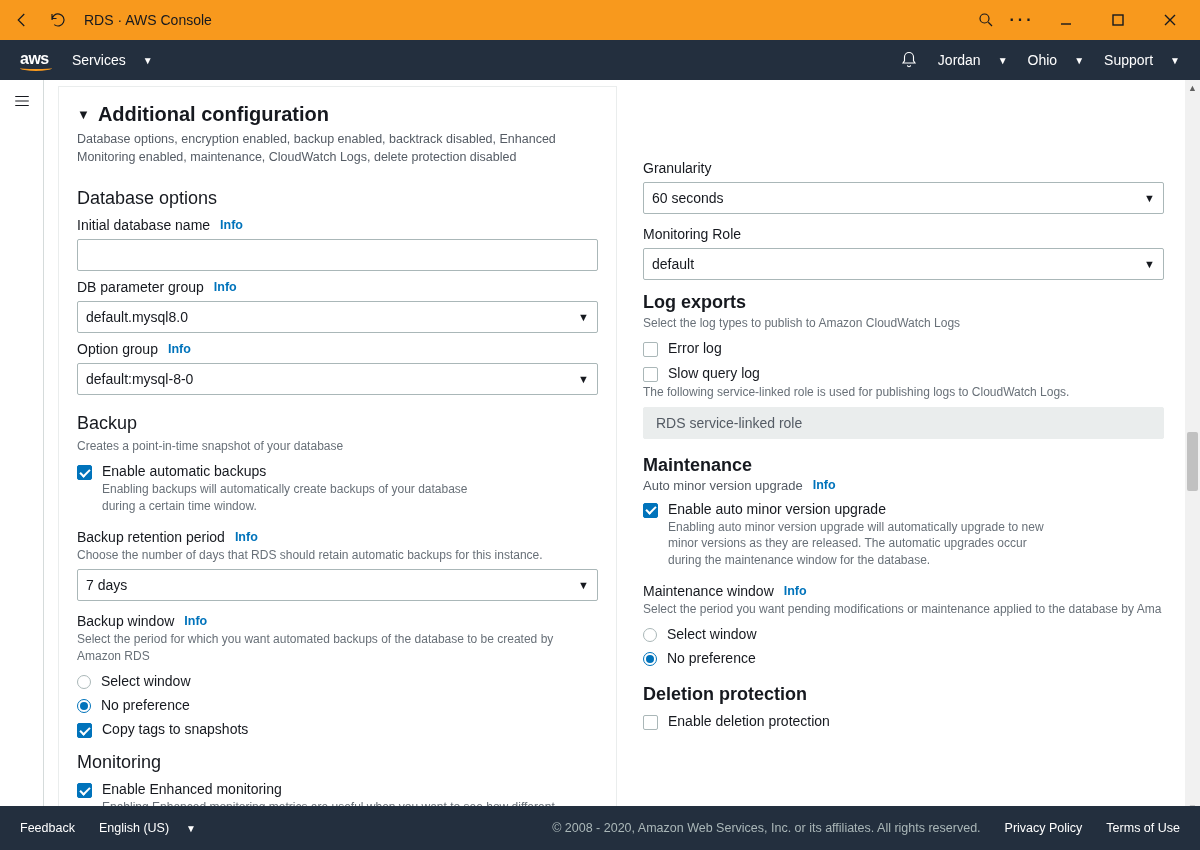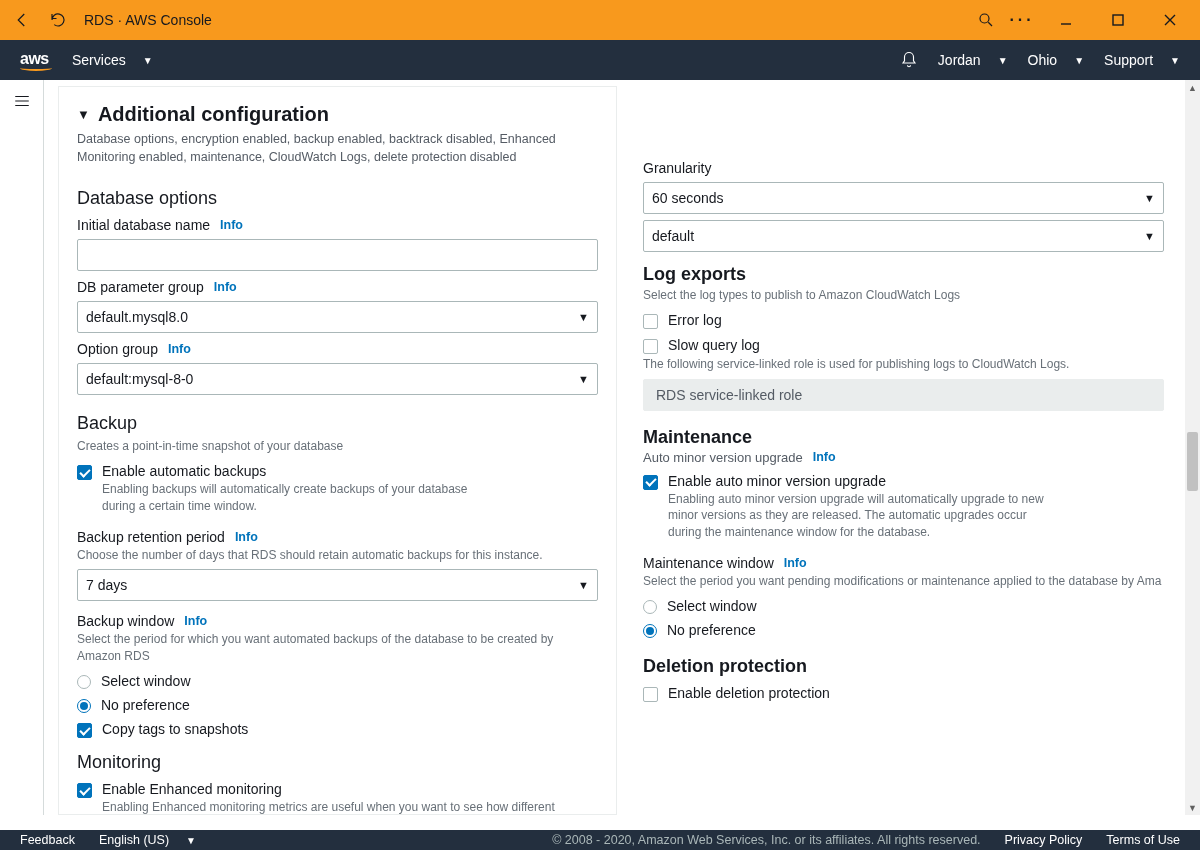--- a/index.html
+++ b/index.html
@@ -48,21 +48,21 @@
 .radio.selected::after { content: ""; width: 8px; height: 8px; background: #0073bb; border-radius: 50%; }
 .opt-label { font-size: 14px; }
 .check-content .opt-label { font-weight: 400; }
 .check-content .help { max-width: 370px; }
 .disabled-box { background: #eaeded; border: 1px solid #eaeded; color: #545b64; padding: 7px 12px; border-radius: 2px; margin-top: 6px; font-size: 14px; }
 .scroll-track { position: absolute; right: 0; top: 0; width: 15px; height: 100%; background: #f1f1f1; }
 .scroll-thumb { position: absolute; left: 2px; right: 2px; top: 352px; height: 59px; background: #c1c1c1; border-radius: 2px; }
 .scroll-arrow { position: absolute; left: 0; right: 0; height: 15px; display: flex; align-items: center; justify-content: center; font-size: 9px; color: #606060; }
 .scroll-arrow.up { top: 0; }
 .scroll-arrow.down { bottom: 0; }
-.footer { position: absolute; bottom: 0; left: 0; right: 0; height: 20px; background: #232f3e; color: #fff; display: flex; align-items: center; padding: 0 20px; font-size: 12.5px; gap: 24px; }
+.footer { position: absolute; bottom: 0; left: 0; right: 0; height: 44px; background: #232f3e; color: #fff; display: flex; align-items: center; padding: 0 20px; font-size: 12.5px; gap: 24px; }
 .footer .spacer { flex: 1; }
 .footer a { color: #fff; cursor: pointer; }
 </style>
 </head>
 <body>
 
 <div class="titlebar">
   <div class="tb-icon">
       <svg viewBox="0 0 24 24">
         <path d="M15 4l-8 8 8 8"></path>
@@ -217,20 +217,21 @@
       </div>
 
       <div class="col col-right">
         <div style="height:66px"></div>
         <div class="lbl">Granularity</div>
         <div class="select">
             <span>60 seconds</span>
             <span class="arrow">▼</span>
           </div>
 
+        <div class="lbl" style="margin-top:12px">Monitoring Role</div>
         <div class="select">
             <span>default</span>
             <span class="arrow">▼</span>
           </div>
 
         <div class="h3b" style="margin-top:12px">Log exports</div>
         <div class="help">Select the log types to publish to Amazon CloudWatch Logs</div>
         <div class="check-row">
             <div class="check-box"></div>
             <div class="opt-label">Error log</div>

